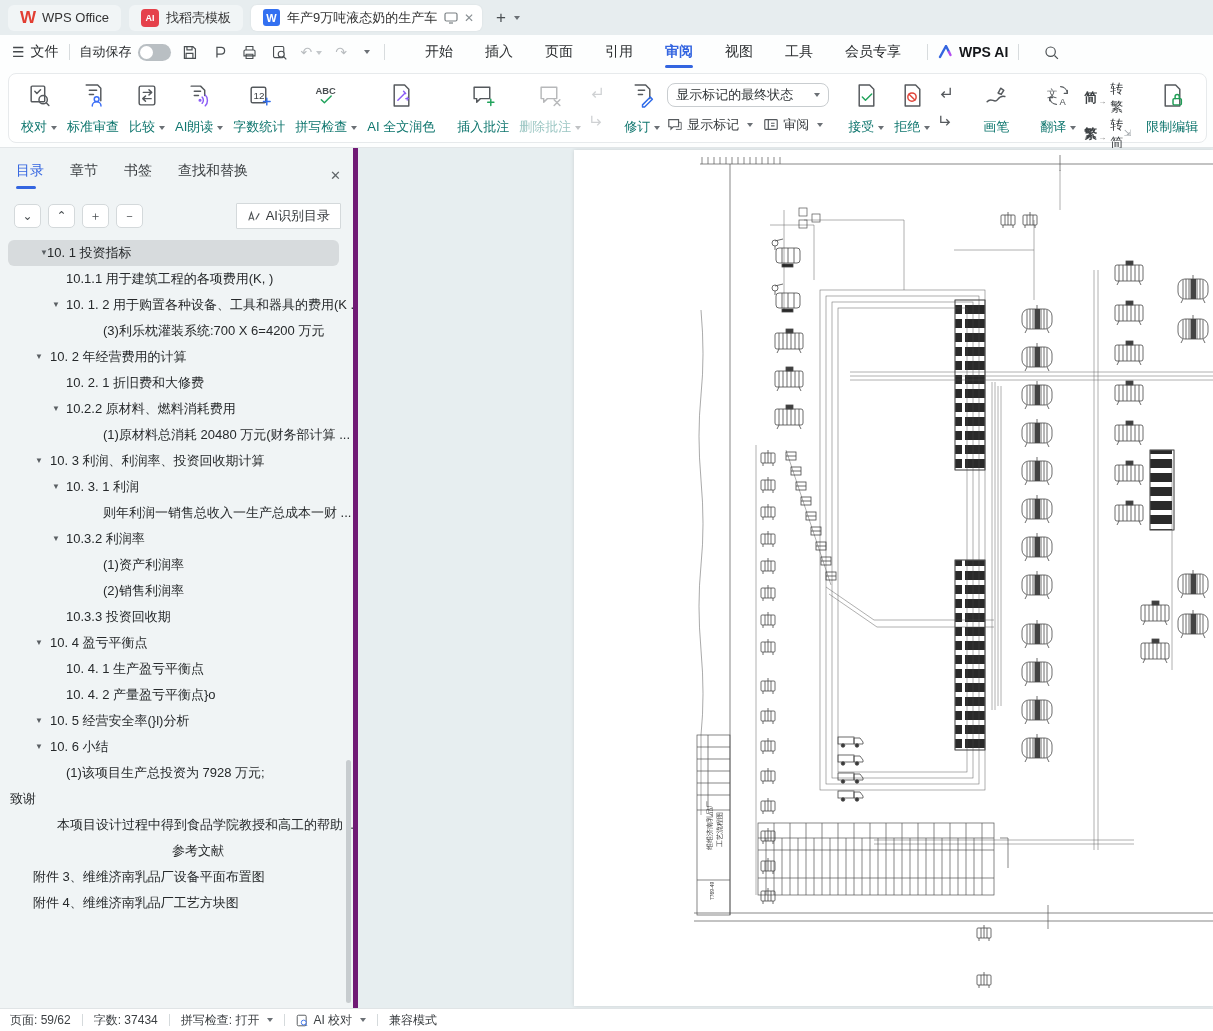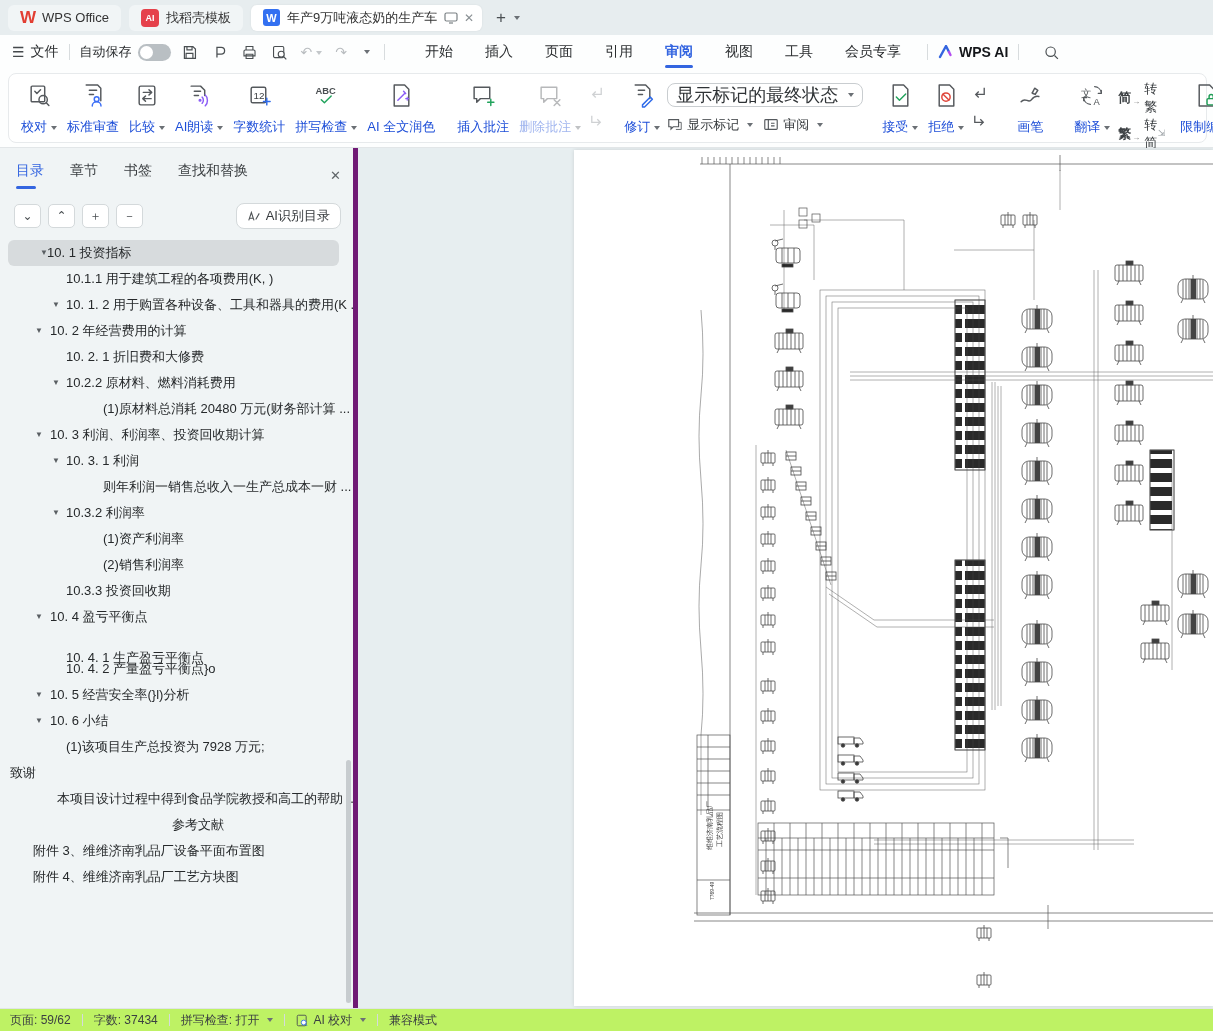--- a/index.html
+++ b/index.html
@@ -33,61 +33,61 @@
   .mitem.active { color:#3465e0; font-weight:bold; }
   .mitem.active::after { content:""; position:absolute; left:16px; right:16px; bottom:-1px; height:3px; border-radius:2px; background:#3465e0; }
   .wpsai { display:flex; align-items:center; gap:5px; font-weight:bold; font-size:14px; color:#14161a; }
   .search-ic { margin-left:14px; }
 
   
   .ribbon { height:79px; background:#fdfefe; border-bottom:1px solid #e2e6e8; padding:4px 6px 4px 8px; }
   .ribbon-inner { height:100%; background:#fff; border:1px solid #e7eaec; border-radius:8px; display:flex; align-items:stretch; padding:4px 4px; }
   .rgroup { display:flex; align-items:stretch; padding:0 3px; }
   .rdiv { width:1px; background:#e7ebed; margin:6px 3px; }
-  .rbtn { display:flex; flex-direction:column; align-items:center; justify-content:space-between; padding:5px 5px 4px; border-radius:4px; font-size:13px; color:#1d4ed8; min-width:44px; cursor:pointer; }
+  .rbtn { display:flex; flex-direction:column; align-items:center; justify-content:space-between; padding:5px 5px 4px; border-radius:4px; font-size:13px; color:#0f766e; min-width:44px; cursor:pointer; }
   .rbtn .rlabel { white-space:nowrap; line-height:14px; }
   .ric { width:25px; height:25px; stroke:#55595d; fill:none; stroke-width:1.4; stroke-linecap:round; stroke-linejoin:round; }
   .disabled { opacity:.42; }
   .navcol { display:flex; flex-direction:column; justify-content:space-around; padding:4px 2px; }
   .navbtn svg { width:17px; height:17px; stroke:#8e9499; fill:none; stroke-width:1.4; }
   .revcol { display:flex; flex-direction:column; justify-content:space-between; padding:5px 2px 4px; }
-  .dropdown { display:flex; align-items:center; justify-content:space-between; width:196px; height:24px; border:1px solid #c9cdd0; border-radius:8px; background:#fff; font-size:18px; color:#2f3336; padding:0 8px; }
+  .dropdown { display:flex; align-items:center; justify-content:space-between; width:162px; height:24px; border:1px solid #c9cdd0; border-radius:8px; background:#fff; font-size:13px; color:#2f3336; padding:0 8px; }
   .smallrow { display:flex; gap:10px; align-items:center; }
   .smallbtn { display:flex; align-items:center; gap:4px; font-size:13px; color:#35393c; cursor:pointer; }
   .smallbtn svg { width:16px; height:16px; stroke:#55595d; fill:none; stroke-width:1.3; }
   .cvtcol { display:flex; flex-direction:column; justify-content:space-around; padding:2px 4px; position:relative; }
   .cvtrow { display:flex; align-items:center; gap:4px; font-size:13px; color:#35393c; }
   .cvt-glyph { font-size:13px; color:#3c4043; font-weight:bold; }
   .cvt-arrow { font-size:8px; color:#777; margin-left:-3px; position:relative; top:3px; }
   .expander { position:absolute; right:-2px; bottom:0; font-size:9px; color:#9aa0a4; }
 
   
   .main { position:absolute; top:148px; left:0; width:1213px; height:860px; display:flex; }
   .sidebar { width:358px; background:#f0f4f5; border-right:5px solid #701a75; position:relative; overflow:hidden; }
   .sb-tabs { display:flex; align-items:center; padding:14px 12px 0 16px; font-size:14px; color:#3a3e41; }
   .sb-tab { margin-right:26px; padding-bottom:9px; position:relative; cursor:pointer; }
   .sb-tab.active { color:#3465e0; }
   .sb-tab.active::after { content:""; position:absolute; left:0; right:8px; bottom:0; height:3px; border-radius:2px; background:#3465e0; }
   .sb-close { margin-left:auto; color:#5f6568; font-size:13px; cursor:pointer; }
   .sb-controls { display:flex; align-items:center; padding:14px 12px 0 14px; }
   .sqbtn { width:27px; height:24px; background:#fff; border:1px solid #d4d9db; border-radius:5px; display:flex; align-items:center; justify-content:center; margin-right:7px; font-size:12px; color:#4a4f52; cursor:pointer; }
-  .ai-toc-btn { margin-left:auto; height:26px; background:#fff; border:1px solid #d4d9db; border-radius:8px; display:flex; align-items:center; gap:5px; padding:0 10px; font-size:13px; color:#35393c; cursor:pointer; }
+  .ai-toc-btn { margin-left:auto; height:26px; background:#fff; border:1px solid #d4d9db; border-radius:1px; display:flex; align-items:center; gap:5px; padding:0 10px; font-size:13px; color:#35393c; cursor:pointer; }
   .toc { position:absolute; top:92px; left:0; right:10px; bottom:0; font-size:13px; color:#26292b; }
   .toc-row { position:relative; height:26px; line-height:26px; white-space:nowrap; cursor:pointer; }
   .toc-row.sel { background:#d7dbdd; border-radius:6px; margin:0 4px 0 8px; }
   .toc-arrow { position:absolute; top:0; font-size:8px; color:#5a5f63; }
   .toc-text { position:absolute; top:0; }
   .sb-scroll { position:absolute; right:2px; width:5px; border-radius:3px; background:#c7cccf; }
 
   .workspace { flex:1; background:#e7eef0; position:relative; overflow:hidden; }
   .page { position:absolute; left:216px; top:2px; width:639px; height:856px; background:#ffffff; box-shadow:0 0 4px rgba(0,0,0,.12); }
   .page svg { position:absolute; inset:0; }
 
   
-  .statusbar { position:absolute; left:0; bottom:0; width:1213px; height:23px; background:#bef264; border-top:1px solid #e0e4e6; display:flex; align-items:center; font-size:12px; color:#3b3f42; padding-left:10px; }
+  .statusbar { position:absolute; left:0; bottom:0; width:1213px; height:23px; background:#ffffff; border-top:1px solid #e0e4e6; display:flex; align-items:center; font-size:12px; color:#3b3f42; padding-left:10px; }
   .sdiv { width:1px; height:12px; background:#d5dadc; margin:0 11px; }
   .sitem { display:flex; align-items:center; gap:4px; }
 </style>
 </head>
 <body>
 
 <div class="app">
 
   <div class="tabbar">
     <div class="tab">
@@ -408,20 +408,23 @@
             <span class="toc-text" style="left: 39px;">10. 1 投资指标</span>
           </div>
           <div class="toc-row">
             <span class="toc-text" style="left: 66px;">10.1.1 用于建筑工程的各项费用(K, )</span>
           </div>
           <div class="toc-row">
             <span class="toc-arrow" style="left: 52px;">▼</span>
             <span class="toc-text" style="left: 66px;">10. 1. 2 用于购置各种设备、工具和器具的费用(K ...</span>
           </div>
           <div class="toc-row">
+            <span class="toc-text" style="left: 103px;">(3)利乐枕灌装系统:700 X 6=4200 万元</span>
+          </div>
+          <div class="toc-row">
             <span class="toc-arrow" style="left: 35px;">▼</span>
             <span class="toc-text" style="left: 50px;">10. 2 年经营费用的计算</span>
           </div>
           <div class="toc-row">
             <span class="toc-text" style="left: 66px;">10. 2. 1 折旧费和大修费</span>
           </div>
           <div class="toc-row">
             <span class="toc-arrow" style="left: 52px;">▼</span>
             <span class="toc-text" style="left: 66px;">10.2.2 原材料、燃料消耗费用</span>
           </div>
@@ -450,21 +453,21 @@
             <span class="toc-text" style="left: 103px;">(2)销售利润率</span>
           </div>
           <div class="toc-row">
             <span class="toc-text" style="left: 66px;">10.3.3 投资回收期</span>
           </div>
           <div class="toc-row">
             <span class="toc-arrow" style="left: 35px;">▼</span>
             <span class="toc-text" style="left: 50px;">10. 4 盈亏平衡点</span>
           </div>
           <div class="toc-row">
-            <span class="toc-text" style="left: 66px; margin-top: 15px;">10. 4. 1 生产盈亏平衡点</span>
+            <span class="toc-text" style="left: 66px;">10. 4. 1 生产盈亏平衡点</span>
           </div>
           <div class="toc-row">
             <span class="toc-text" style="left: 66px;">10. 4. 2 产量盈亏平衡点}o</span>
           </div>
           <div class="toc-row">
             <span class="toc-arrow" style="left: 35px;">▼</span>
             <span class="toc-text" style="left: 50px; text-align: right;">10. 5 经营安全率(}l)分析</span>
           </div>
           <div class="toc-row">
             <span class="toc-arrow" style="left: 35px;">▼</span>

